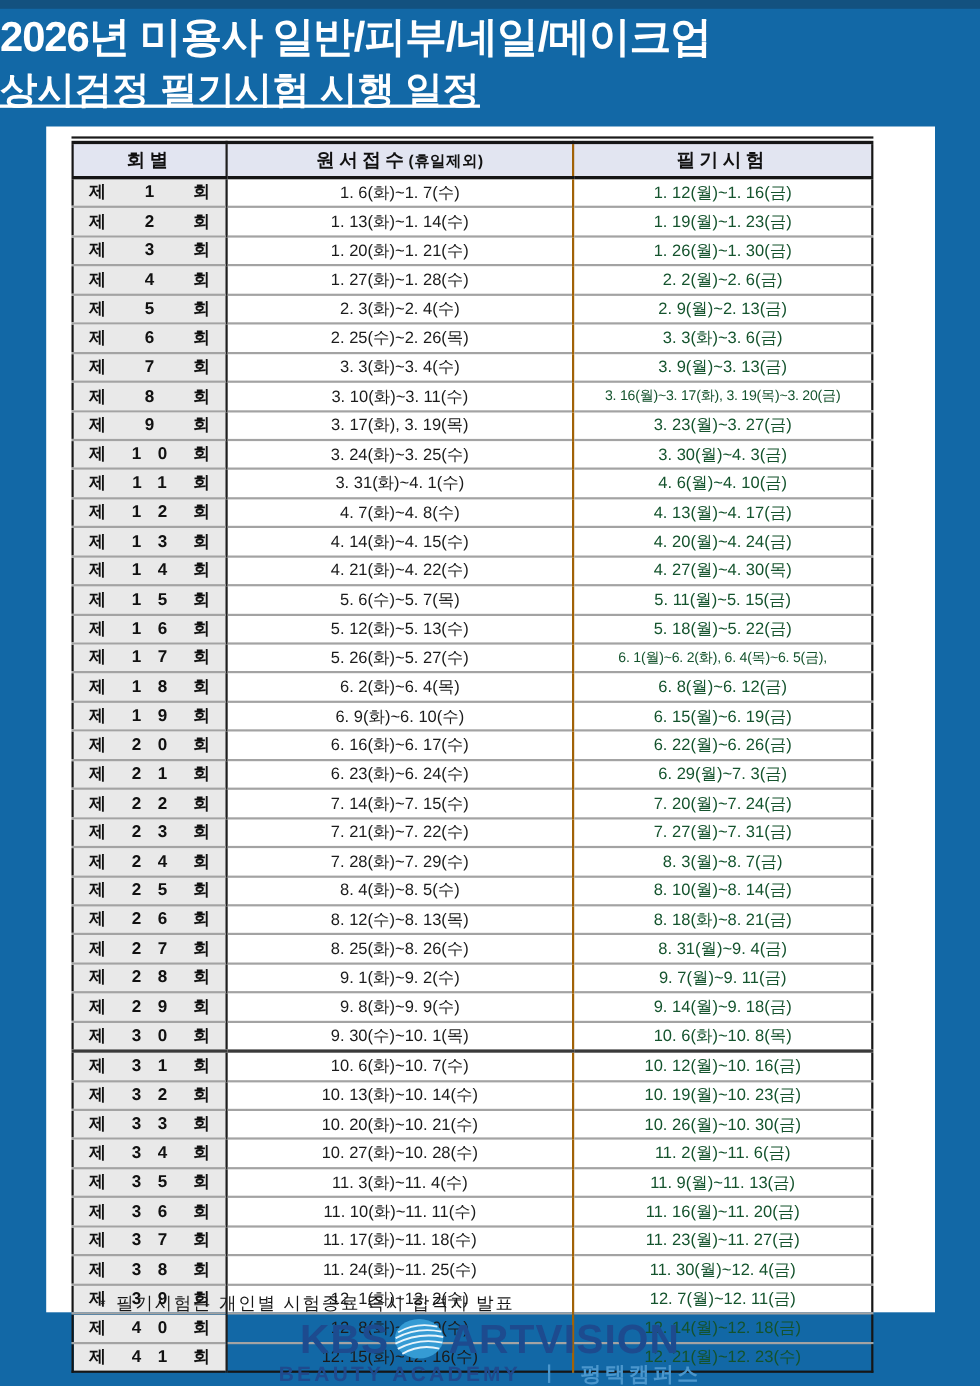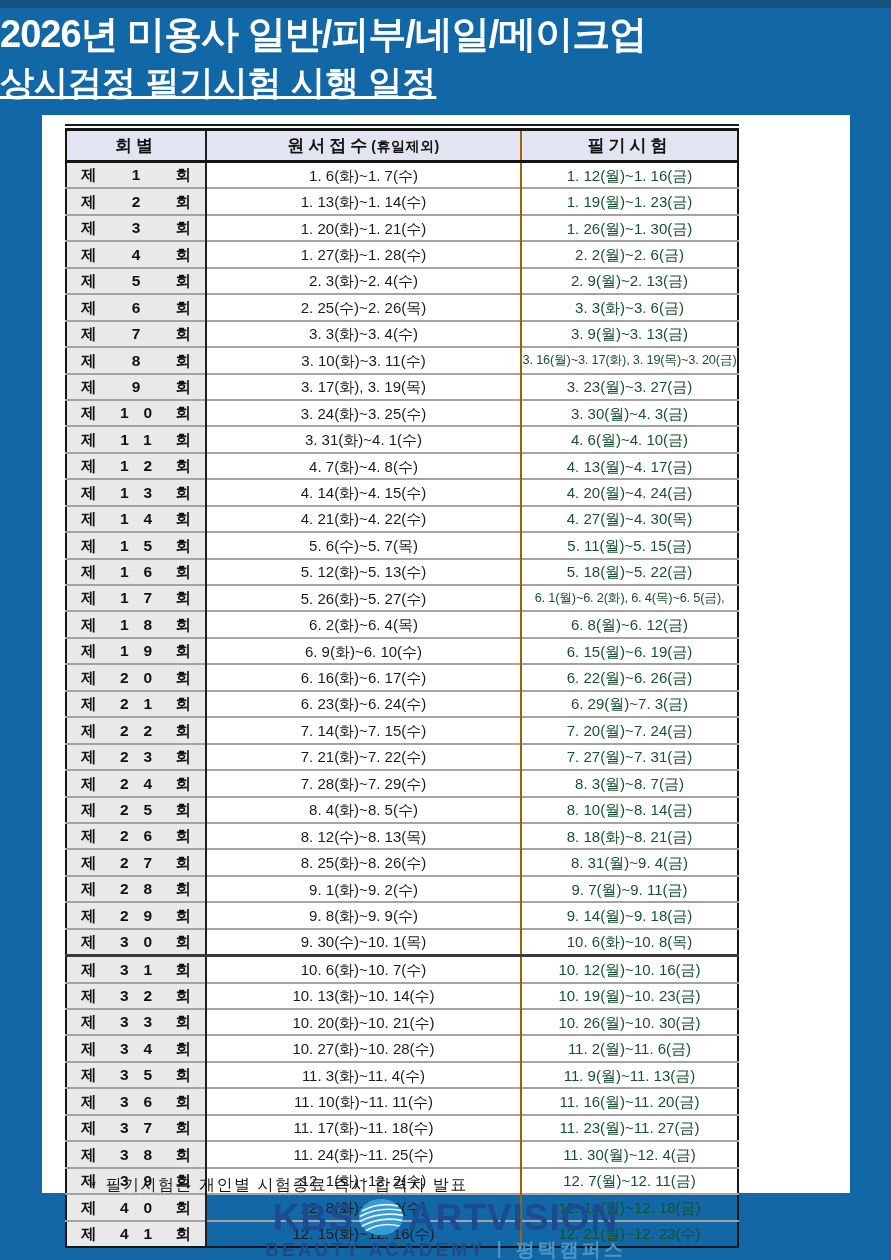--- a/index.html
+++ b/index.html
@@ -18,21 +18,21 @@
   
   .title-block { position: absolute; top: 9px; left: 0; right: 0; text-align: left; color: #ffffff; }
   .title-line1 { font-size: 38px; font-weight: 800; line-height: 50px; letter-spacing: -1px; }
   .title-line2 { font-size: 34px; font-weight: 700; line-height: 46px; letter-spacing: 0px; text-decoration: underline; }
 
   
   .panel {
     position: absolute; left: 42px; top: 115px; width: 808px; height: 1078px;
     background: #ffffff;
   }
-  .table-area { position: absolute; left: 23px; top: 9px; width: 674px; }
+  .table-area { position: absolute; left: 23px; top: 9px; width: 729px; }
   .top-rule { height: 2px; background: #1a1a1a; margin-bottom: 2px; }
 
   table.schedule {
     width: 100%;
     border-collapse: collapse;
     table-layout: fixed;
     border: 2px solid #161616;
     border-top: 3px solid #161616;
   }
   col.w-no { width: 140px; }
@@ -83,21 +83,21 @@
 
   
   .footer { position: absolute; left: 0; right: 0; top: 1198px; text-align: center; }
   .logo-main {
     display: flex; justify-content: center; align-items: center; gap: 3px;
     color: #1d4b8f; font-weight: 800; font-size: 37px; letter-spacing: 1px; line-height: 1;
   }
   .globe { display: inline-block; margin: 0 1px; }
   .logo-sub {
     margin-top: 4px;
-    display: flex; justify-content: center; align-items: center; gap: 4px;
+    display: flex; justify-content: center; align-items: center; gap: 16px;
     font-weight: 700; font-size: 19px; letter-spacing: 3px; line-height: 1;
   }
   .sub-left { color: #1f4a8e; }
   .sub-div  { color: #4b97cd; }
   .sub-right{ color: #4b97cd; }
 </style>
 </head>
 <body>
 
 <div class="stage">

